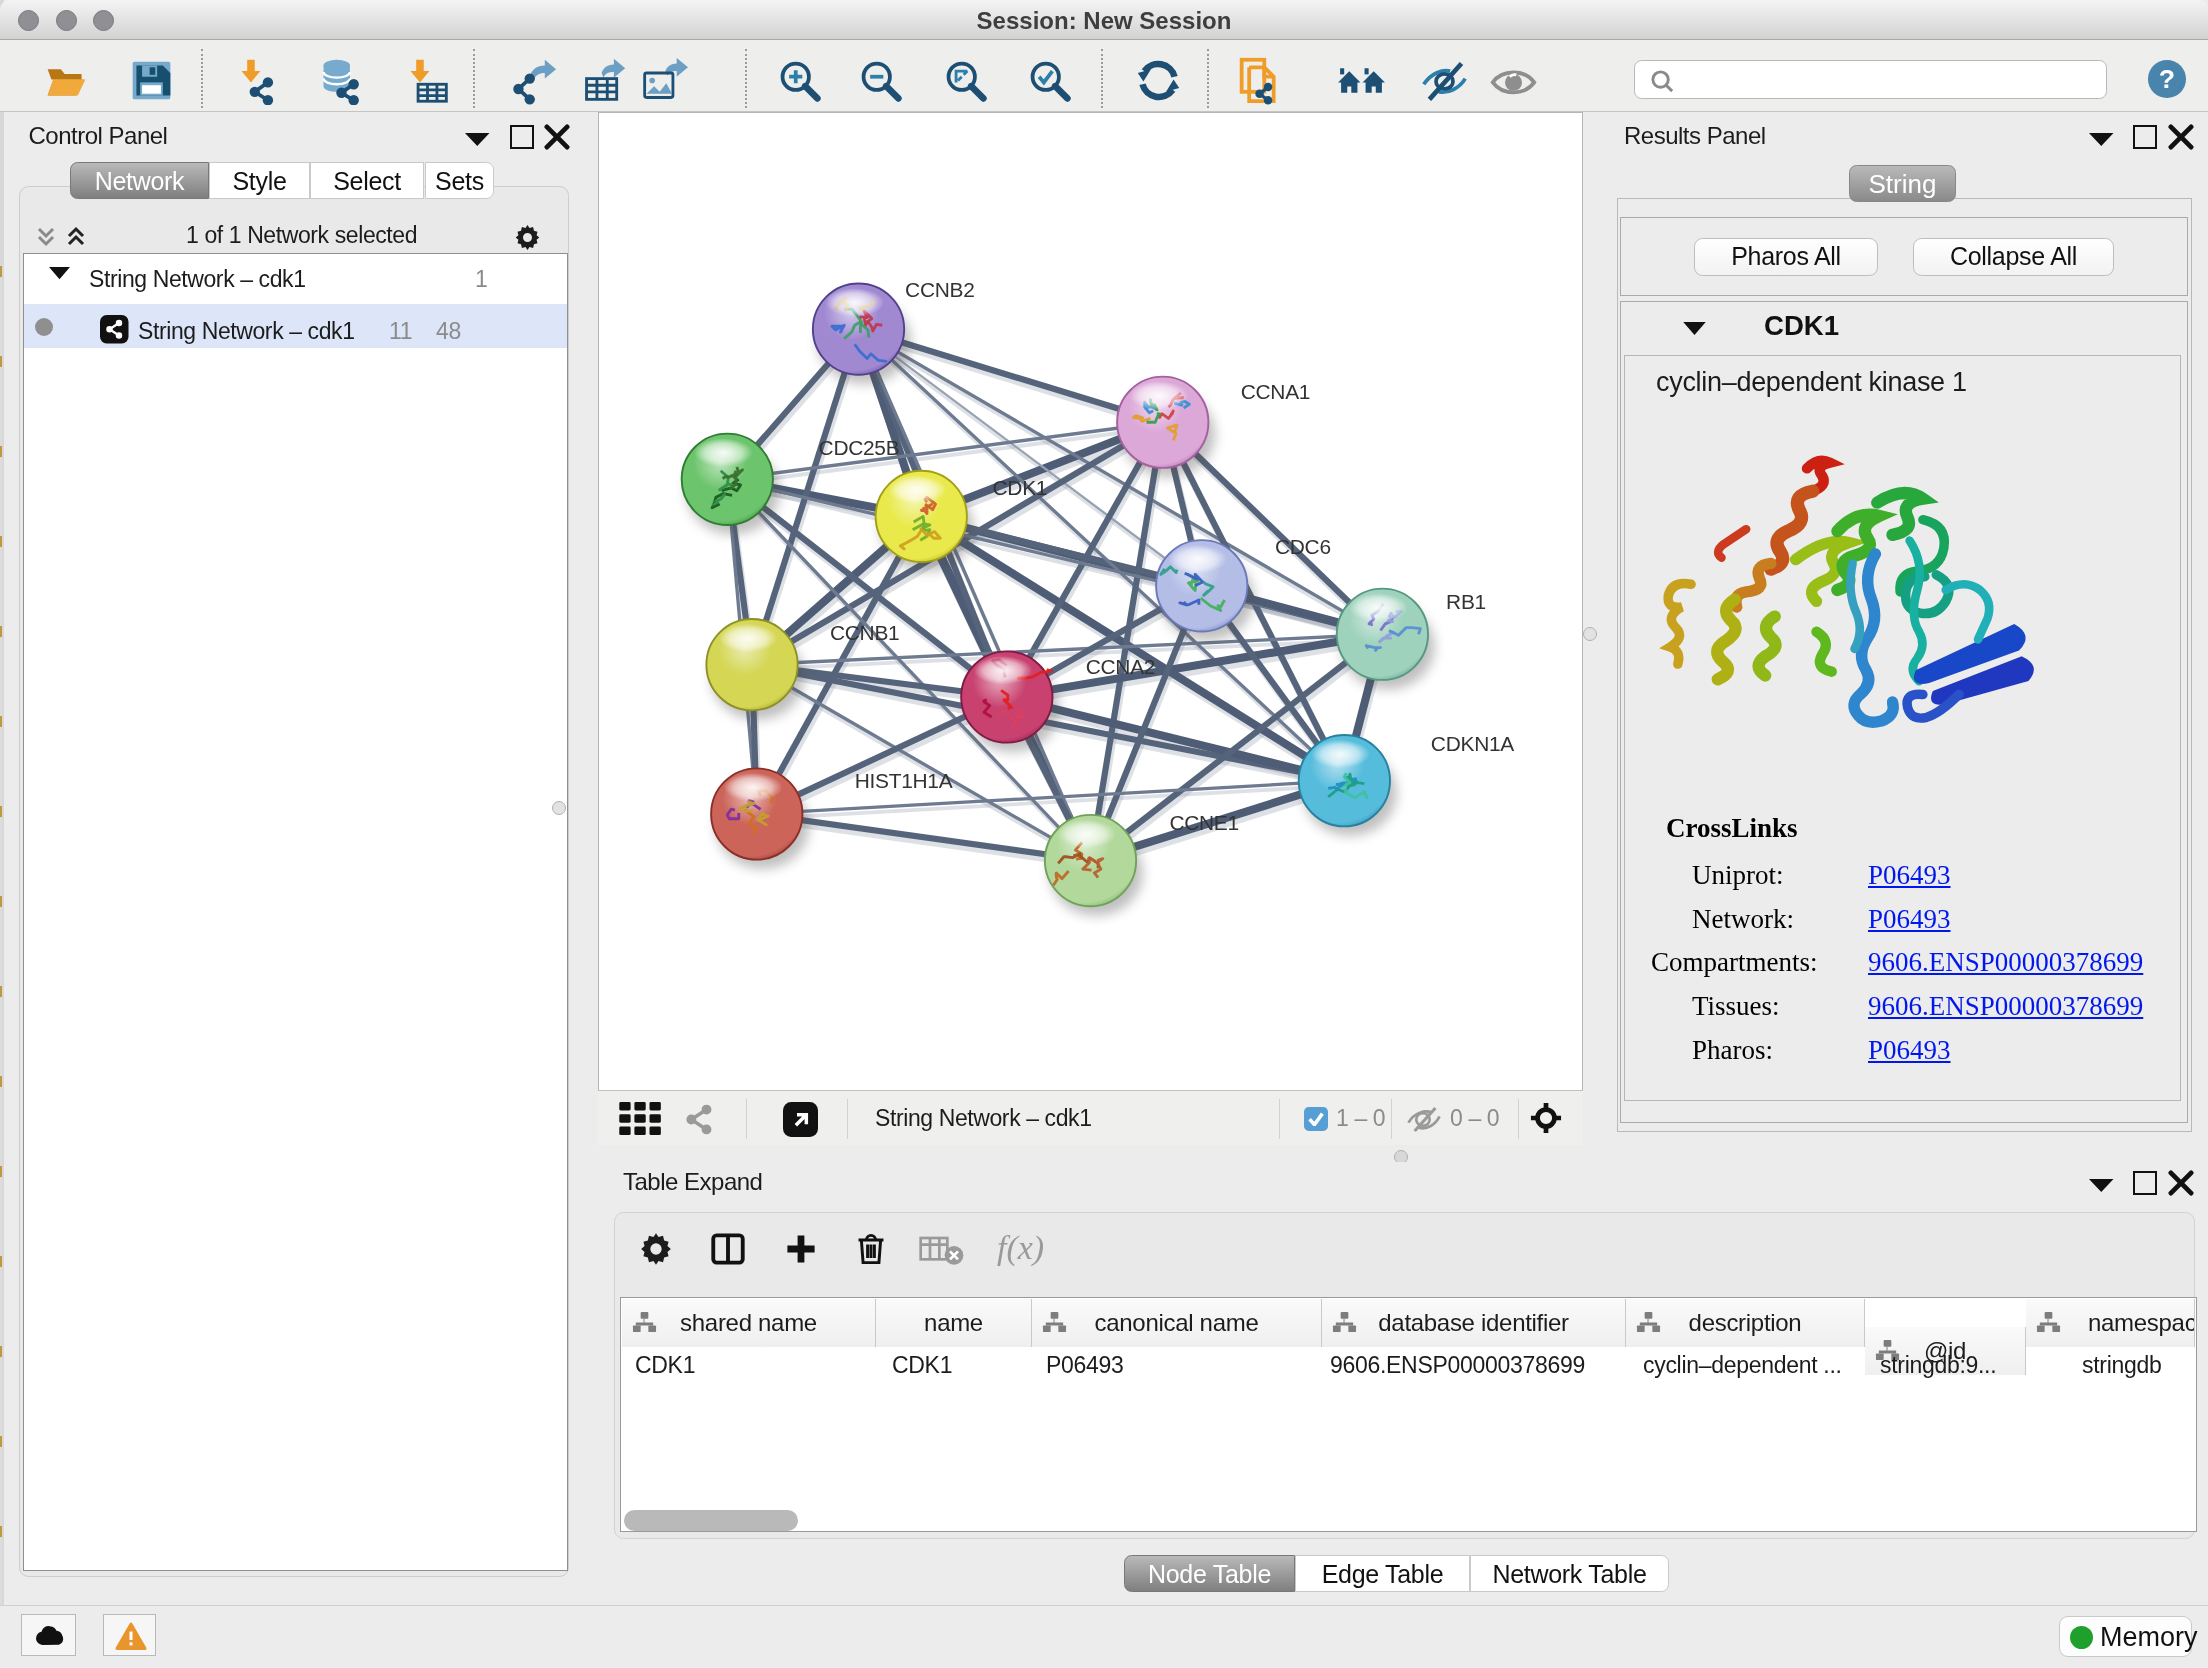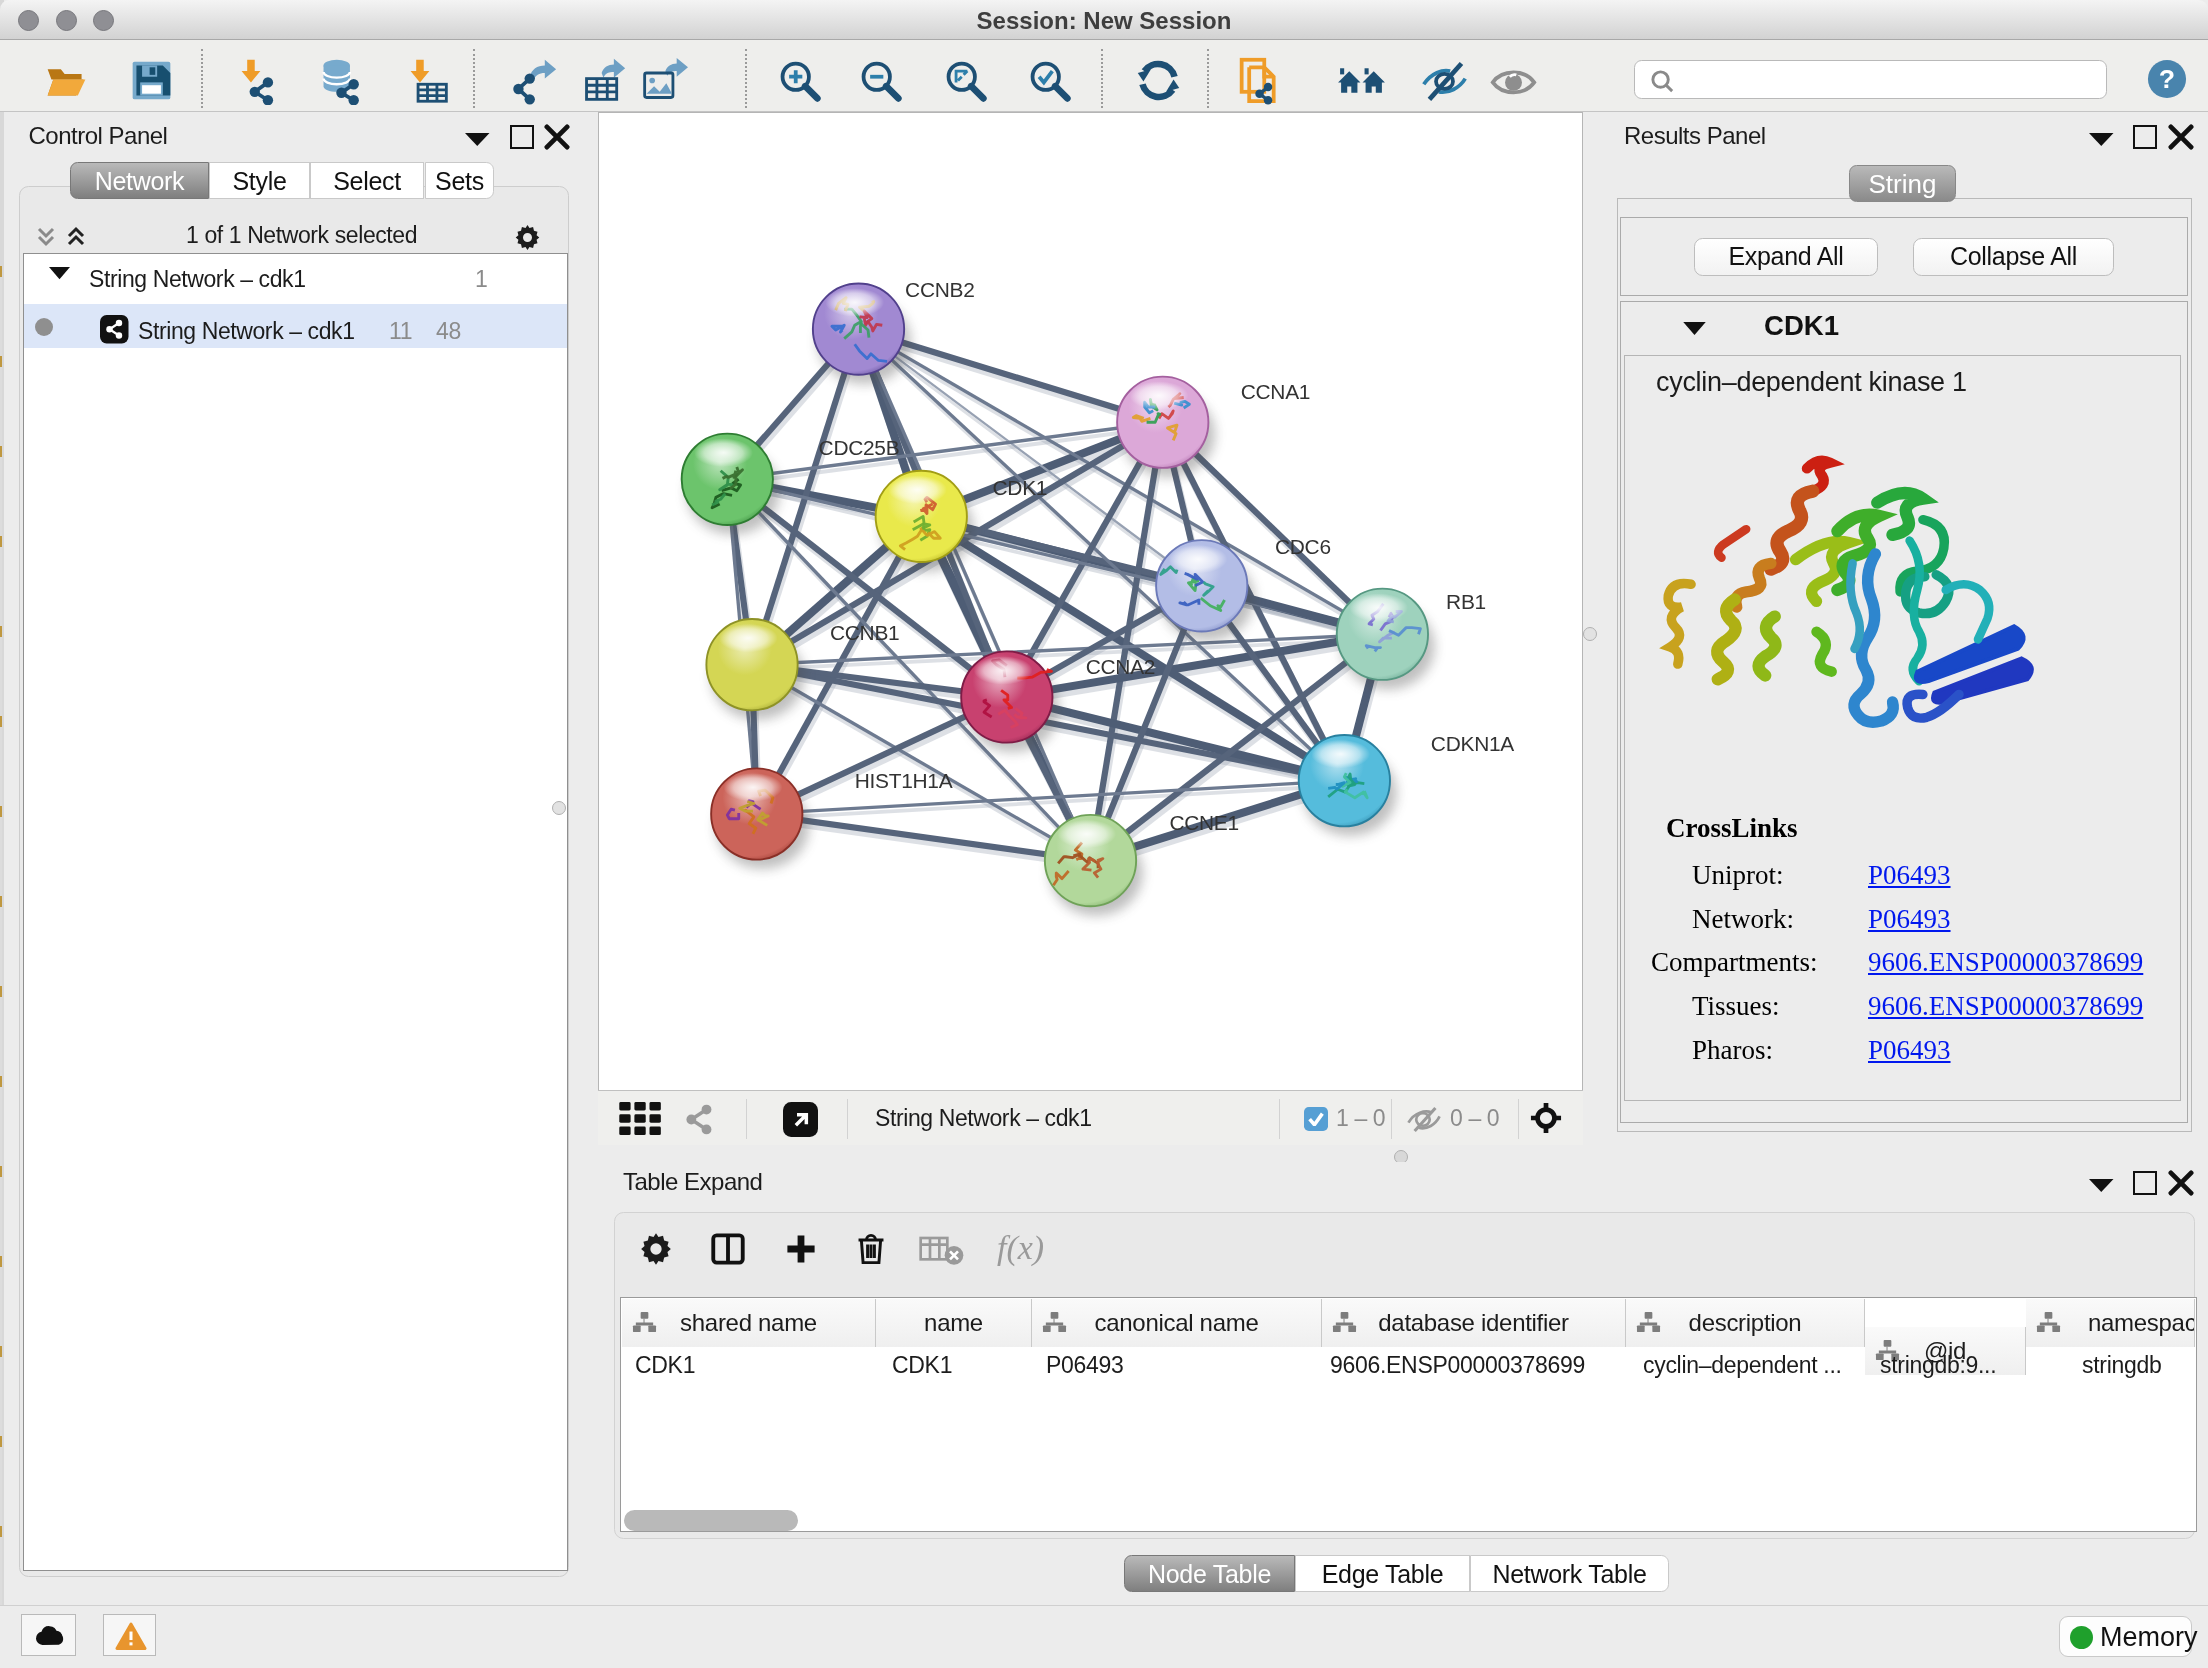--- a/index.html
+++ b/index.html
@@ -574,21 +574,21 @@
   </svg>
 <div class="abs" style="left:2133px;top:125px;width:24px;height:24px;border:2.9px solid #111"></div>
 <svg class="abs" style="left:2168px;top:124px;width:26px;height:26px" viewBox="0 0 27 27">
     <path d="M3 3 L24 24 M24 3 L3 24" stroke="#111" stroke-width="5" stroke-linecap="round"></path>
   </svg>
 
 <div class="abs" style="left:1617px;top:198px;width:575px;height:934px;background:#ececec;border:1.9px solid #b9b9b9"></div>
 <div class="abs" style="left:1849px;top:165px;width:107px;height:37px;background:linear-gradient(#b9b9b9,#8a8a8a);border:1px solid #888;border-radius:7.6px;color:#fff;font-size:26px;text-align:center;line-height:36px">String</div>
 
 <div class="abs" style="left:1620px;top:217px;width:568px;height:79px;background:#ececec;border:1.9px solid #aaa"></div>
-<div class="btn" style="left:1694px;top:238px;width:184px;height:38px;line-height:35px">Expand All</div>
+<div class="btn" style="left:1694px;top:238px;width:184px;height:38px;line-height:35px">Pharos All</div>
 <div class="btn" style="left:1913px;top:238px;width:201px;height:38px;line-height:35px">Collapse All</div>
 
 <div class="abs" style="left:1620px;top:301px;width:568px;height:822px;background:#ececec;border:1.9px solid #aaa"></div>
 <svg class="abs" style="left:1682px;top:321px;width:25px;height:15px" viewBox="0 0 26 16">
     <path d="M1 1 h24 l-12 14 z" fill="#111"></path>
   </svg>
 <div class="abs" style="left:1764px;top:310px;font-size:27.6px;font-weight:bold;color:#111">CDK1</div>
 <div class="abs" style="left:1624px;top:355px;width:557px;height:746px;background:#ececec;border:1.9px solid #b5b5b5"></div>
 <div class="abs" style="left:1656px;top:367px;font-size:27px;letter-spacing:-0.3px;color:#1c1c1c">cyclin–dependent kinase 1</div>
 <svg style="position:absolute;left:1655px;top:449px;width:380px;height:319px" viewBox="0 0 400 335">

